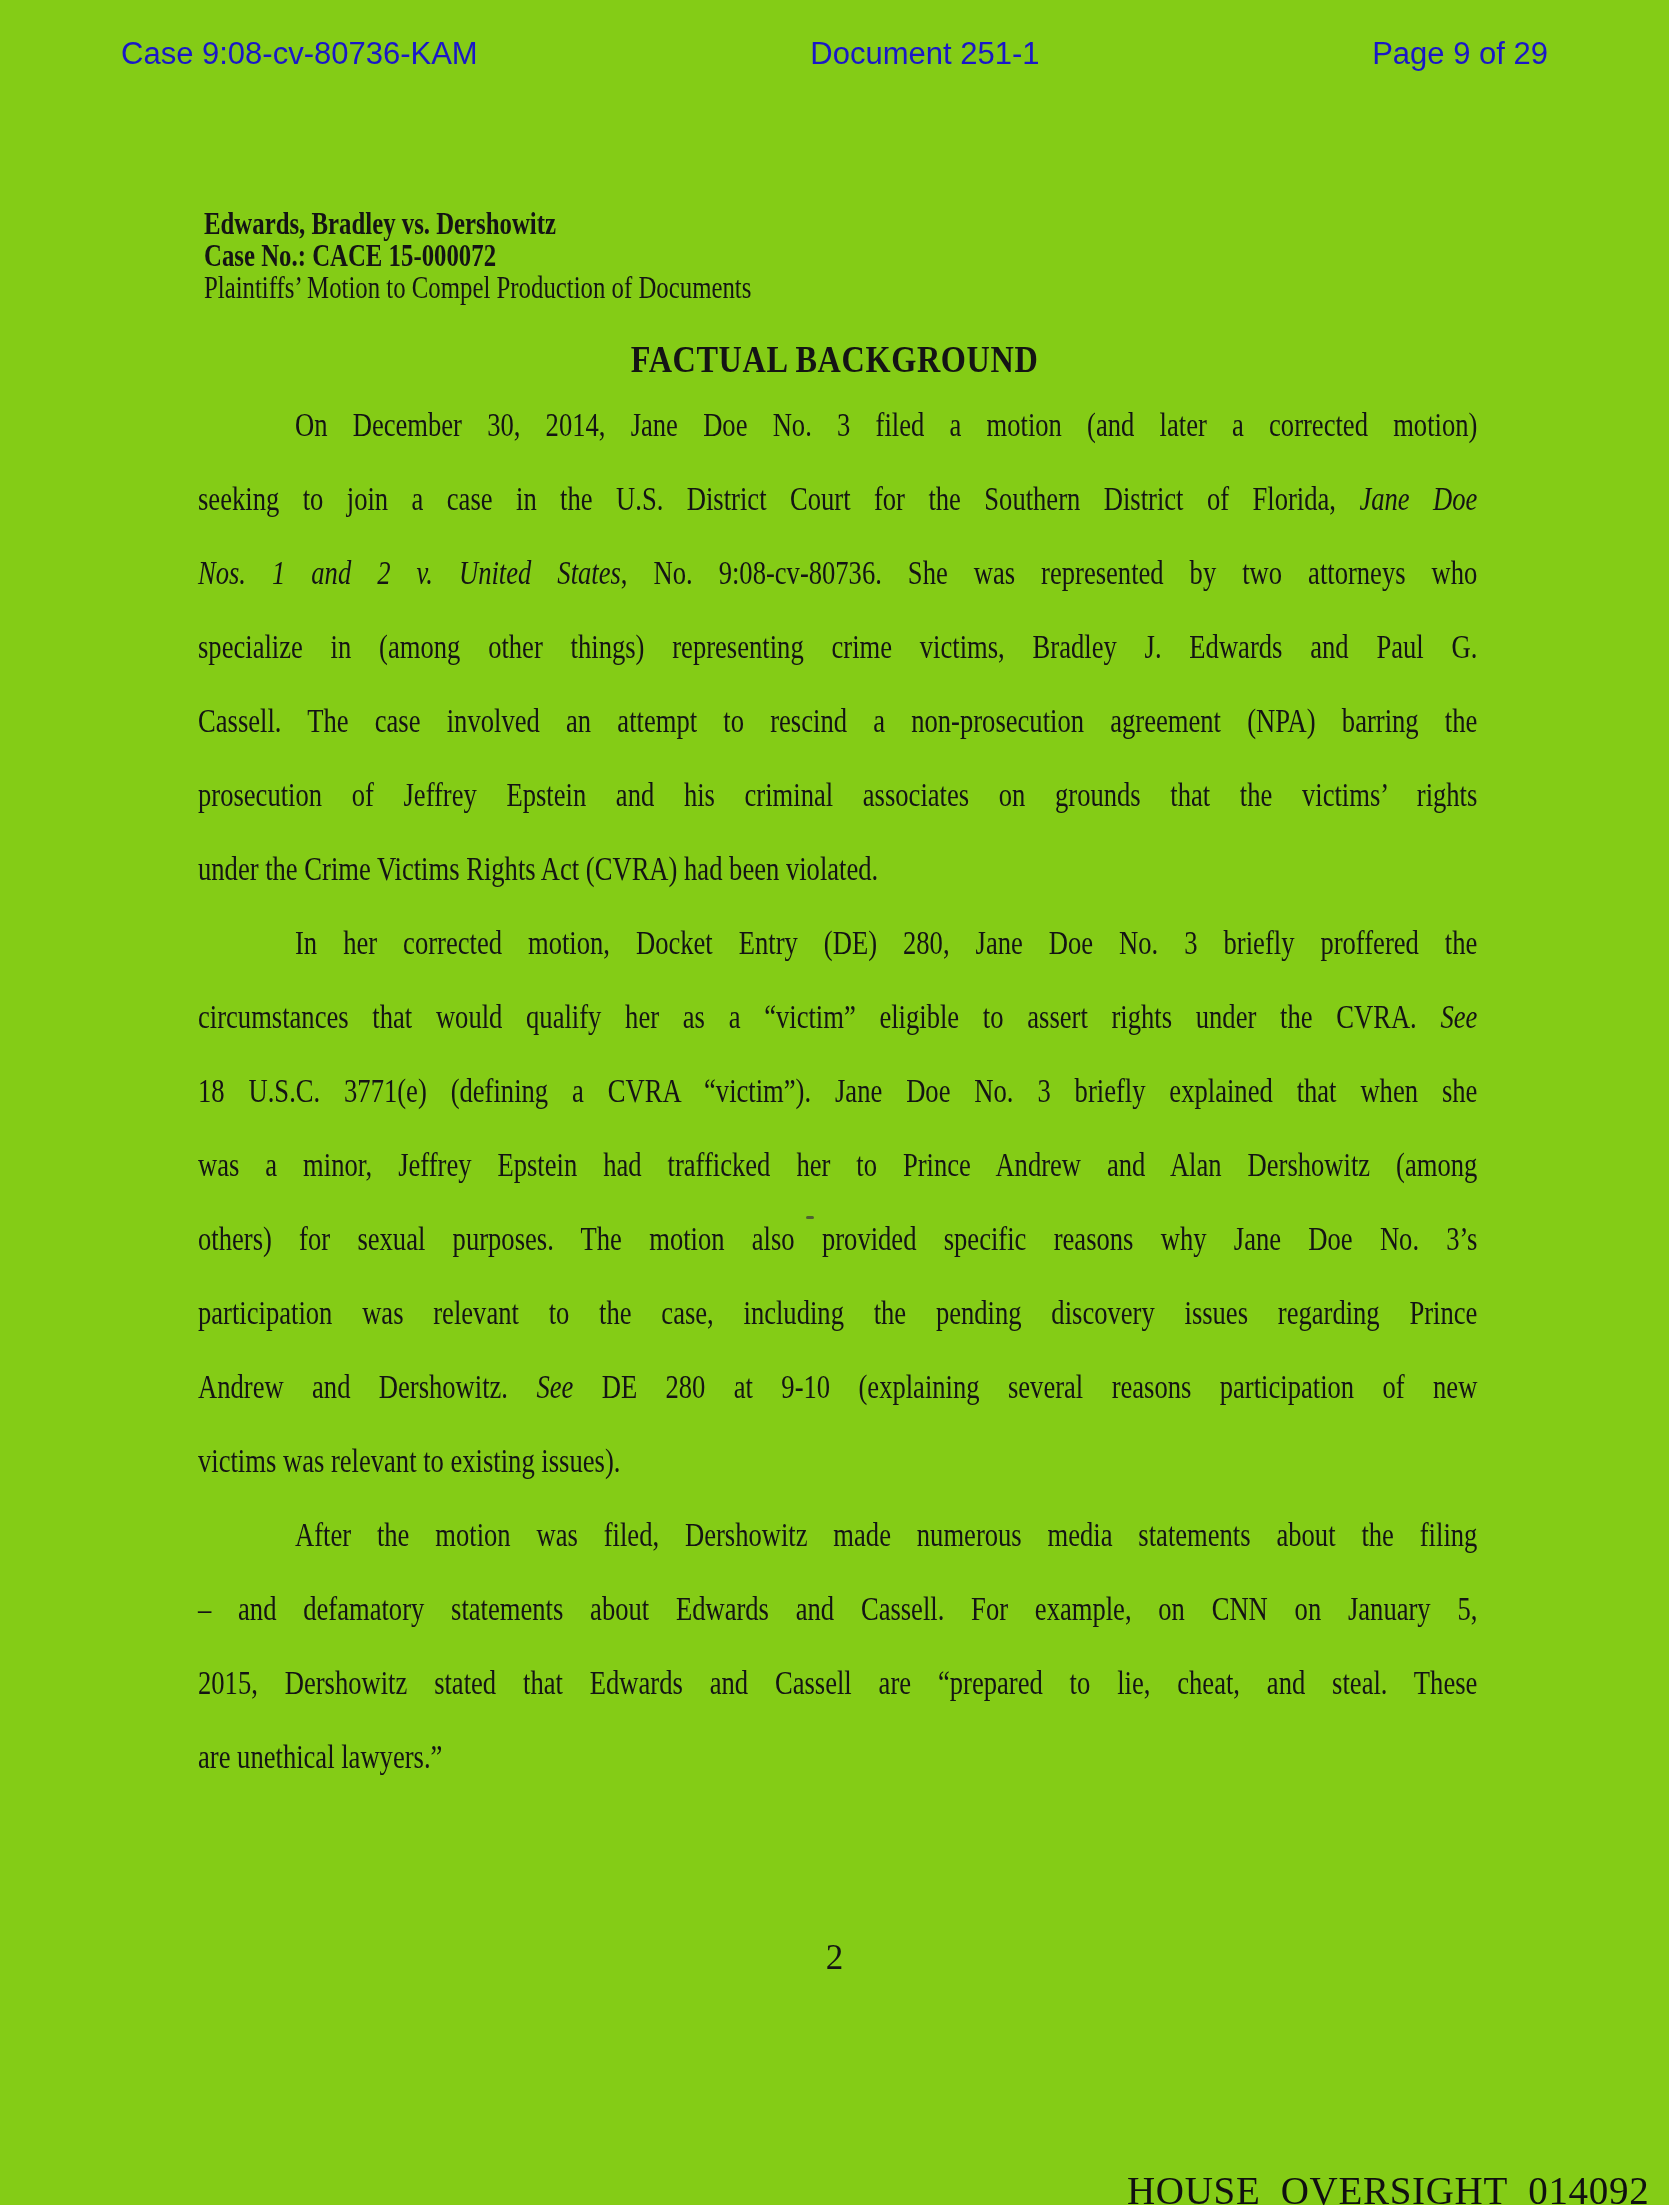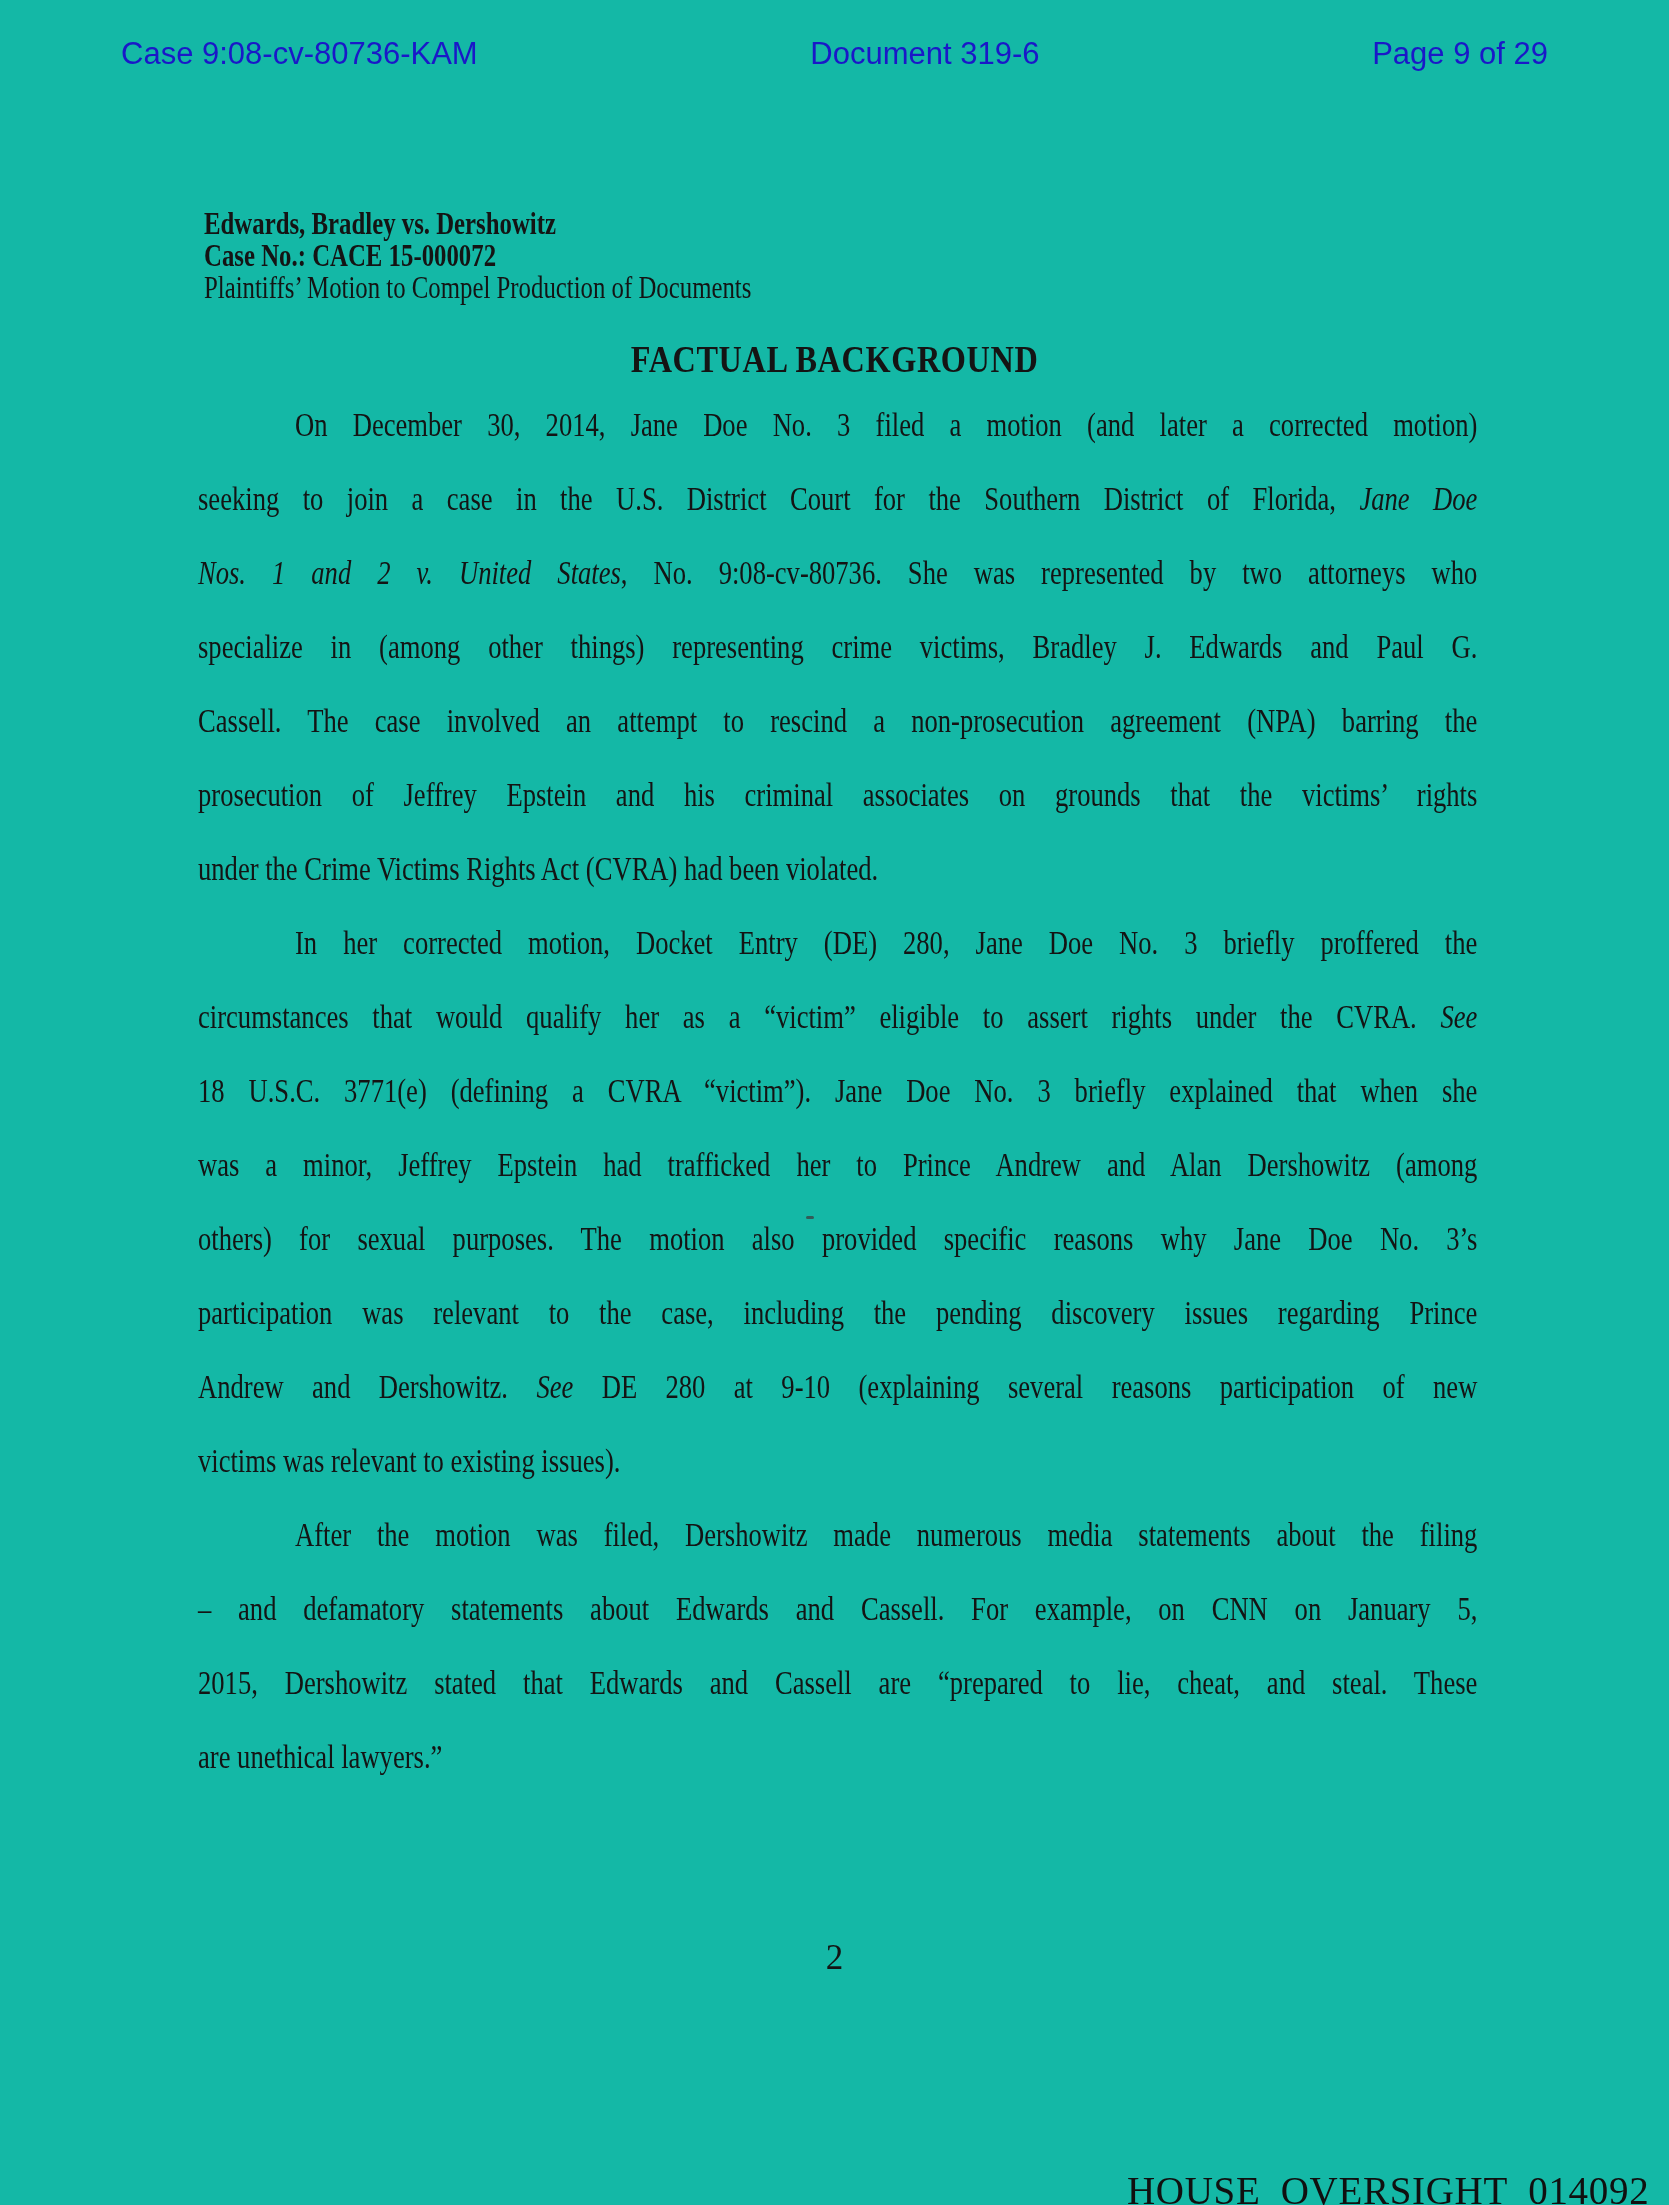--- a/index.html
+++ b/index.html
@@ -1,20 +1,20 @@
 <!DOCTYPE html>
 <html style="font-size:10.5px"><head>
 <meta charset="utf-8">
 <style>
   html, body { margin: 0; padding: 0; background: #777; }
   .page {
     position: relative;
     width: 1669px;
     height: 2205px;
-    background: #14b8a6;
+    background: #84cc16;
     overflow: hidden;
     font-family: "Liberation Serif", "DejaVu Serif", serif;
     color: #141414;
   }
 
   
   .court-header {
     position: absolute;
     left: 121px;
     top: 37px;
@@ -113,21 +113,21 @@
     margin-top: 20px;
   }
 </style>
 </head>
 <body>
 
 <div class="page">
 
   <div class="court-header" style="color: rgb(26, 24, 200);">
     <span>Case 9:08-cv-80736-KAM</span>
-    <span>Document 319-6</span>
+    <span>Document 251-1</span>
     <span>Page 9 of 29</span>
   </div>
 
   <div class="caption">
     <div class="b">Edwards, Bradley vs. Dershowitz</div>
     <div class="b">Case No.: CACE 15-000072</div>
     <div>Plaintiffs’ Motion to Compel Production of Documents</div>
   </div>
 
   <h1 class="heading">FACTUAL BACKGROUND</h1>

